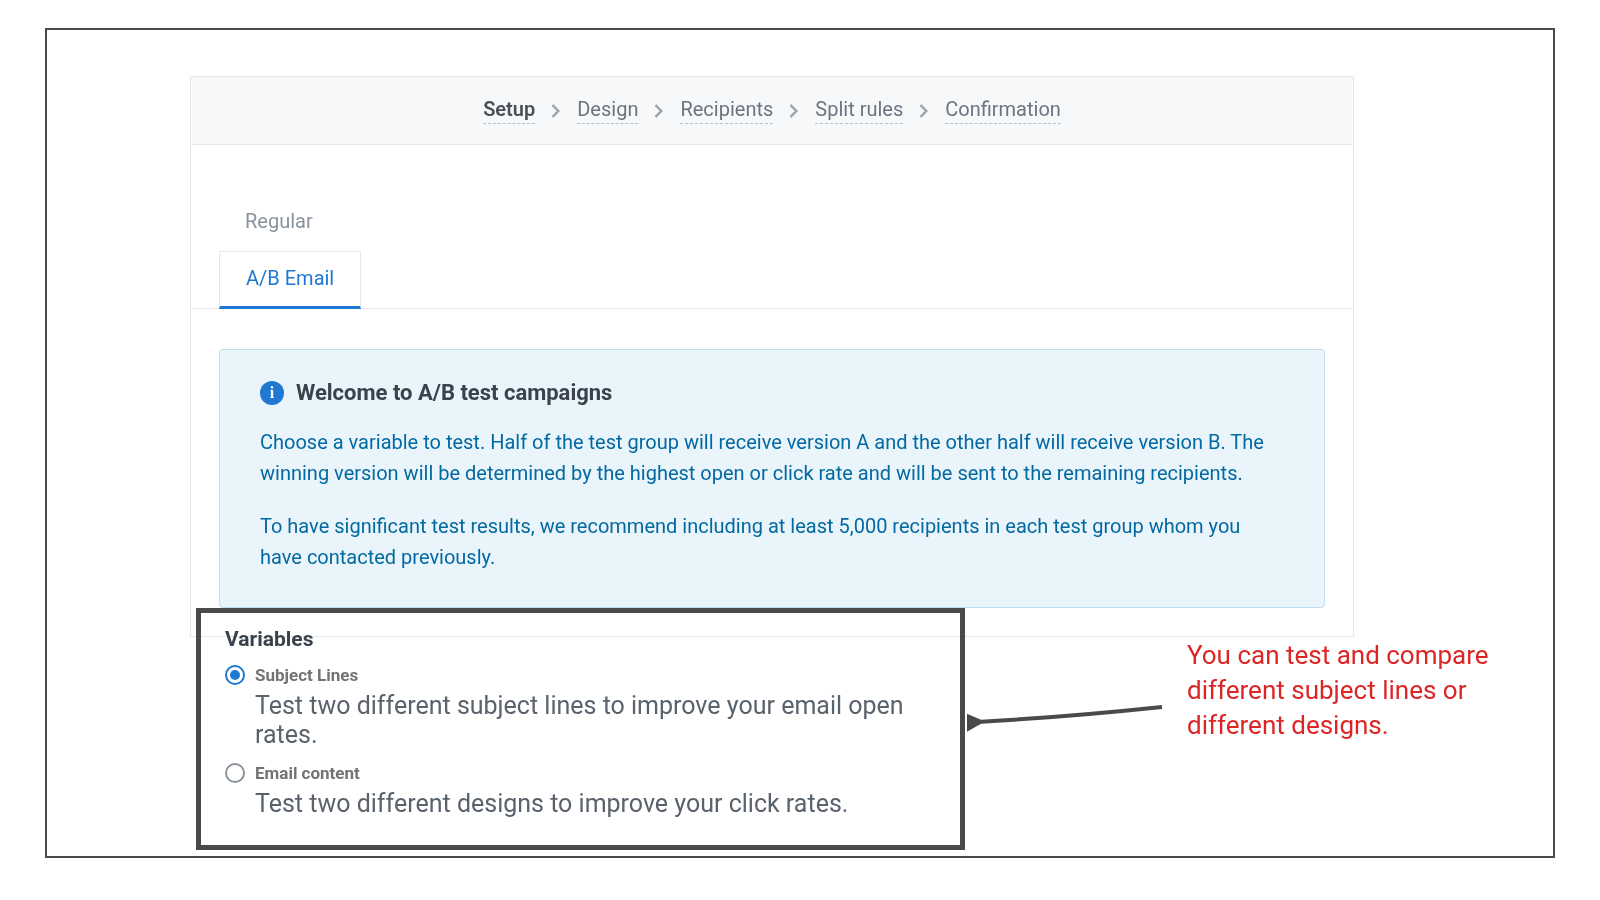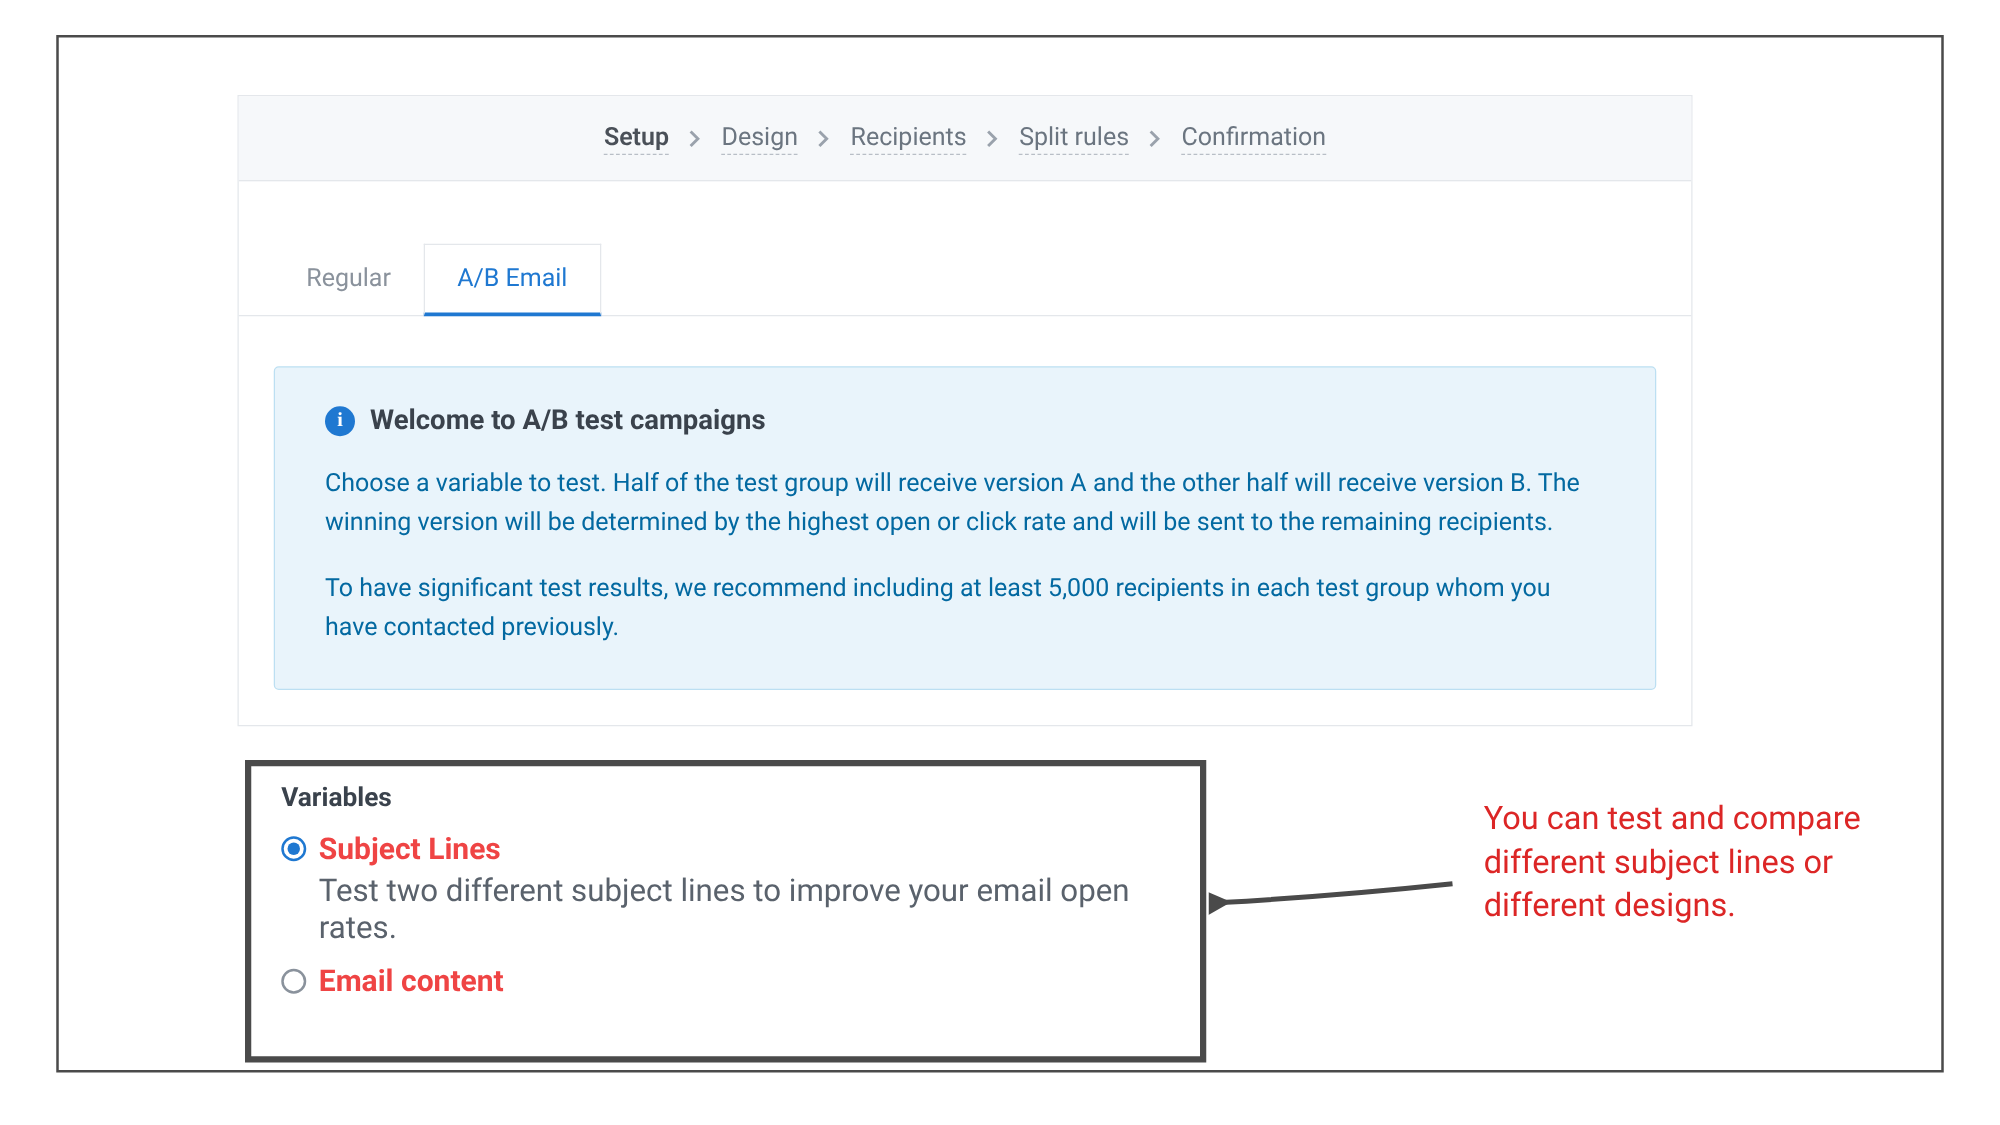--- a/index.html
+++ b/index.html
@@ -42,24 +42,25 @@
     font-weight: 600;
   }
   .chevron {
     display: inline-flex;
     align-items: center;
   }
   .chevron svg { width: 10px; height: 14px; }
   
   .tabs-row {
     display: flex;
-    align-items: flex-end;
+    align-items: flex-start;
     padding: 50px 28px 0 28px;
     border-bottom: 1px solid #e4e7eb;
     gap: 0;
+    flex-direction: column;
   }
   .tab {
     padding: 14px 26px 16px 26px;
     font-size: 20px;
     color: #8a929c;
     cursor: pointer;
     border-bottom: 3px solid transparent;
     margin-bottom: -1px;
   }
   .tab.active {
@@ -138,23 +139,23 @@
     background: #fff;
   }
   .radio.selected { border-color: #1f78d1; }
   .radio.selected::after {
     content: "";
     width: 10px; height: 10px;
     background: #1f78d1;
     border-radius: 50%;
   }
   .radio-label {
-    font-size: 24px;
+    font-size: 17px;
     font-weight: 700;
-    color: #ef4444;
+    color: #737373;
   }
   .radio-desc {
     font-size: 25px;
     color: #5a626c;
     margin: 6px 0 0 30px;
   }
 
   
   .annotation-arrow {
     position: absolute;
@@ -235,20 +236,21 @@
         <span class="radio-label">Subject Lines</span>
       </div>
       <div class="radio-desc">Test two different subject lines to improve your email open rates.</div>
     </div>
 
     <div class="radio-option">
       <div class="radio-row">
         <span class="radio"></span>
         <span class="radio-label">Email content</span>
       </div>
+      <div class="radio-desc">Test two different designs to improve your click rates.</div>
     </div>
   </div>
 
   <div class="annotation-arrow">
     <svg viewBox="0 0 200 40" width="200" height="40">
       <defs>
         <marker id="arrowhead" markerWidth="10" markerHeight="10" refX="2" refY="5" orient="auto">
           <path d="M10 0 L0 5 L10 10 Z" fill="#4a4a4a"></path>
         </marker>
       </defs>

